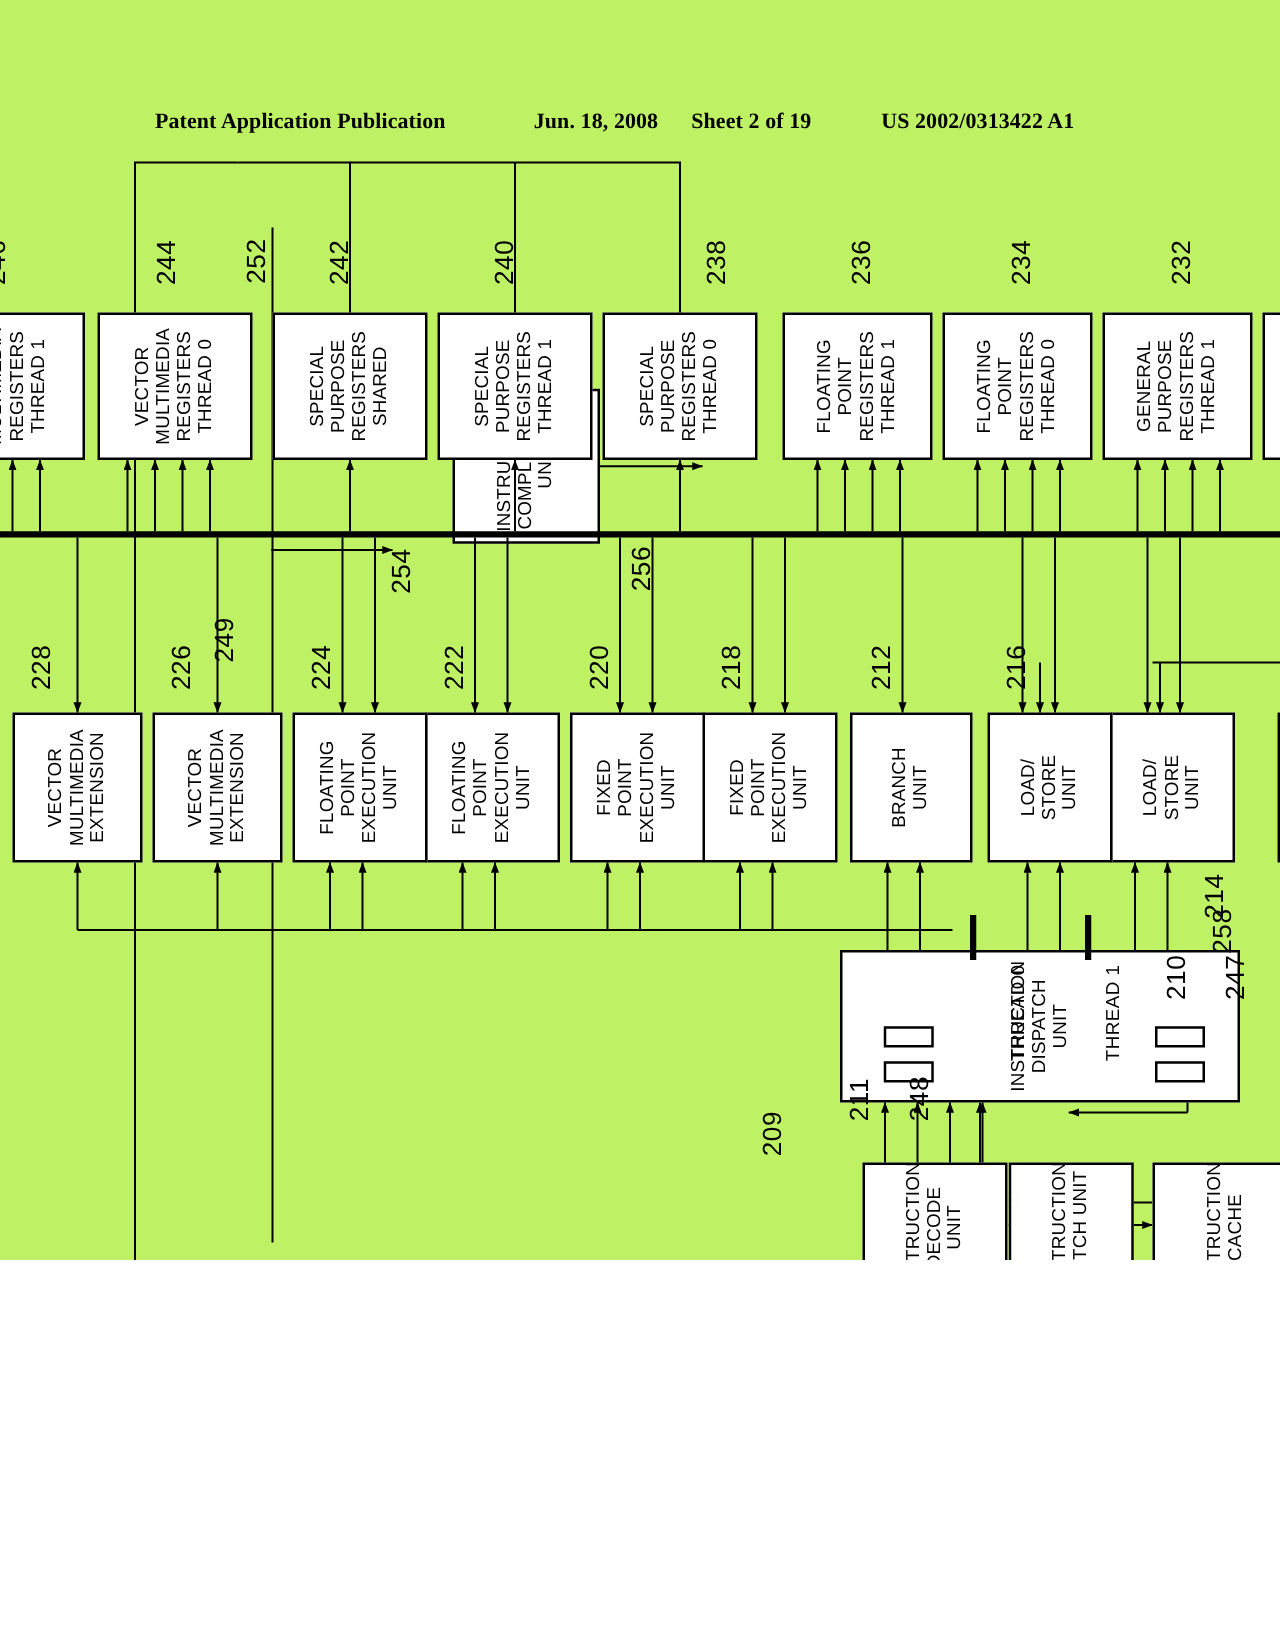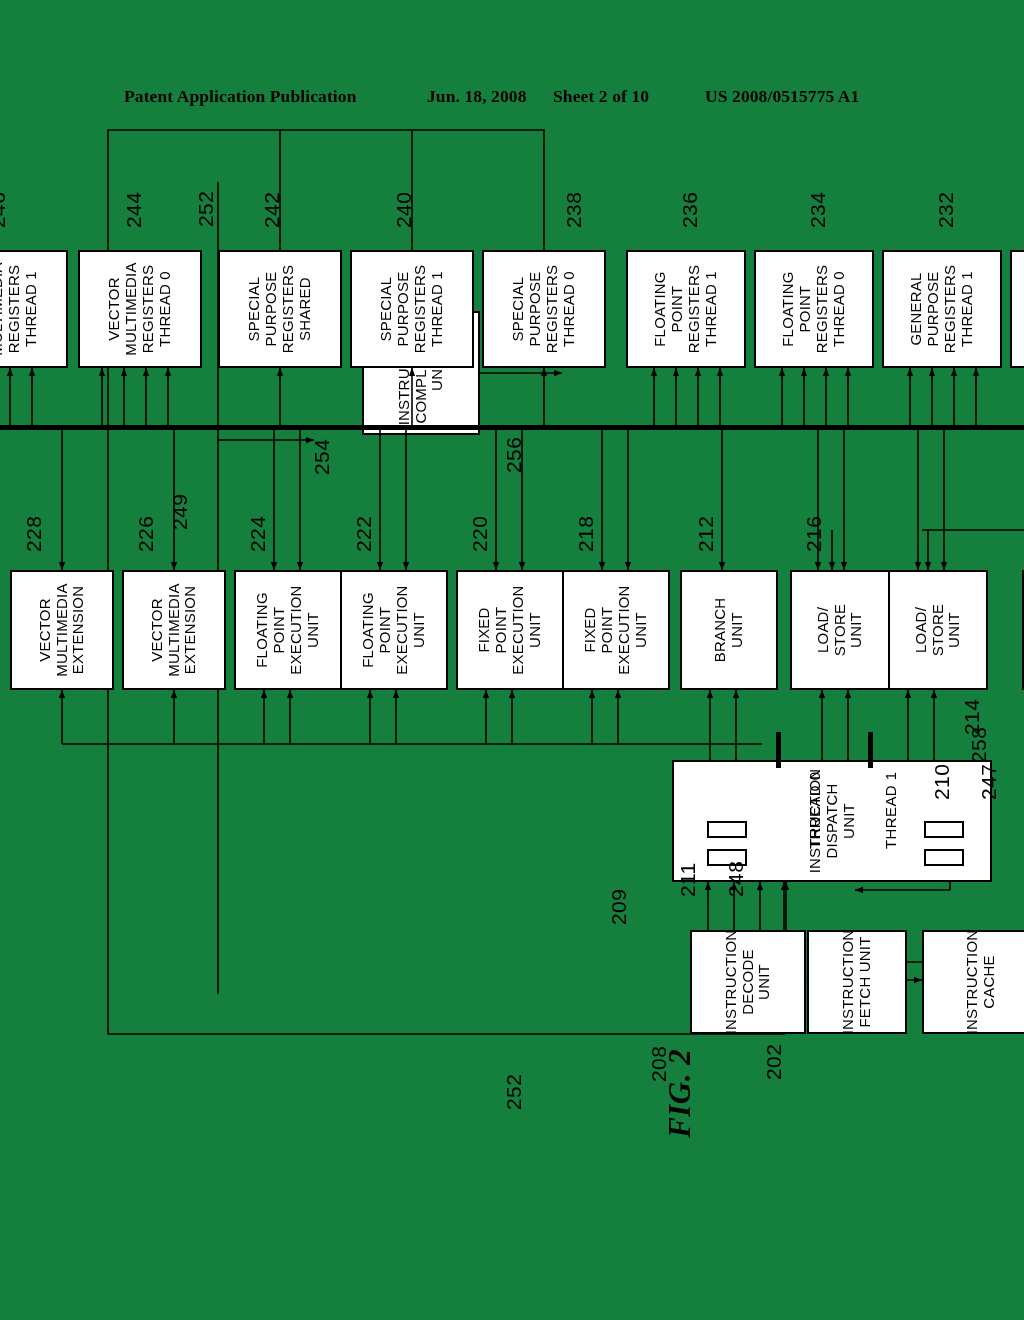--- a/index.html
+++ b/index.html
@@ -1,18 +1,18 @@
 <!DOCTYPE html>
 <html><head>
 <meta charset="utf-8">
 <style>
   html,body{margin:0;padding:0;background:#fff;}
   body{width:1024px;height:1320px;position:relative;font-family:"Liberation Sans",sans-serif;color:#000;}
 
-  #page{position:absolute;left:0;top:0;width:1024px;height:1320px;overflow:hidden;background:#15803d;}
+  #page{position:absolute;left:0;top:0;width:1024px;height:1008px;overflow:hidden;background:#bef264;}
 
   
   .hdr{position:absolute;top:86px;left:0;width:1024px;height:26px;
        font-family:"Liberation Serif",serif;font-weight:bold;font-size:17.5px;
        letter-spacing:.1px;white-space:nowrap;}
   .hdr span{position:absolute;top:0;}
   .hdr .h1{left:124px;}
   .hdr .h2{left:427px;}
   .hdr .h3{left:553px;}
   .hdr .h4{left:705px;}
@@ -41,22 +41,22 @@
   .lead{fill:none;stroke:#000;stroke-width:1.5;}
 </style>
 </head>
 <body>
 
 <div id="page">
 
   <div class="hdr">
     <span class="h1">Patent Application Publication</span>
     <span class="h2">Jun. 18, 2008</span>
-    <span class="h3">Sheet 2 of 10</span>
-    <span class="h4">US 2008/0515775 A1</span>
+    <span class="h3">Sheet 2 of 19</span>
+    <span class="h4">US 2002/0313422 A1</span>
   </div>
 
   <div id="canvas">
 
     <svg class="ov" viewBox="0 0 1130 900">
       <defs>
         <marker id="ah" markerWidth="9" markerHeight="9" refX="8.2" refY="3.2" orient="auto" markerUnits="userSpaceOnUse">
           <path d="M0,0 L8.6,3.2 L0,6.4 z" fill="#000"></path>
         </marker>
         <marker id="ahb" markerWidth="13" markerHeight="13" refX="11.6" refY="4.6" orient="auto" markerUnits="userSpaceOnUse">

